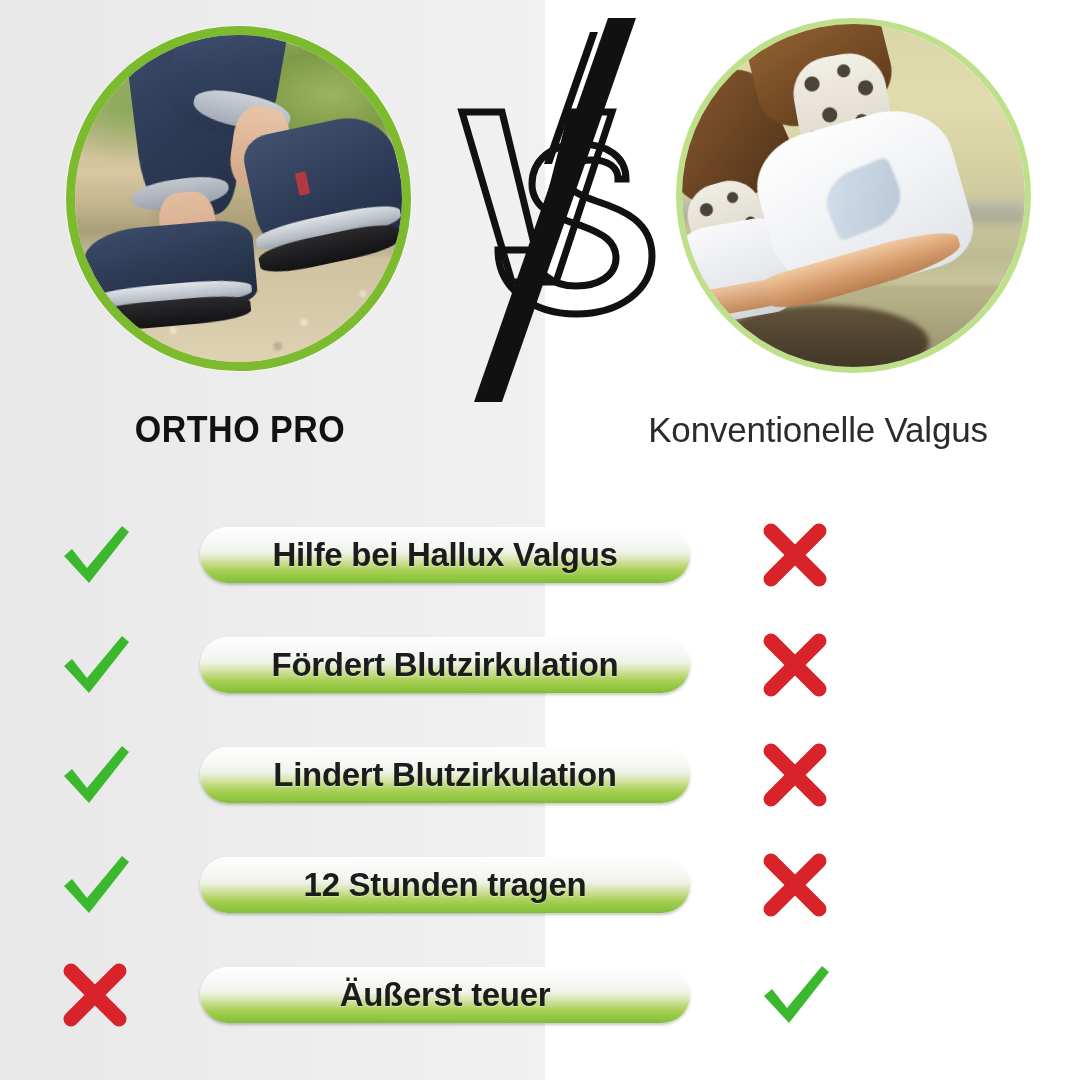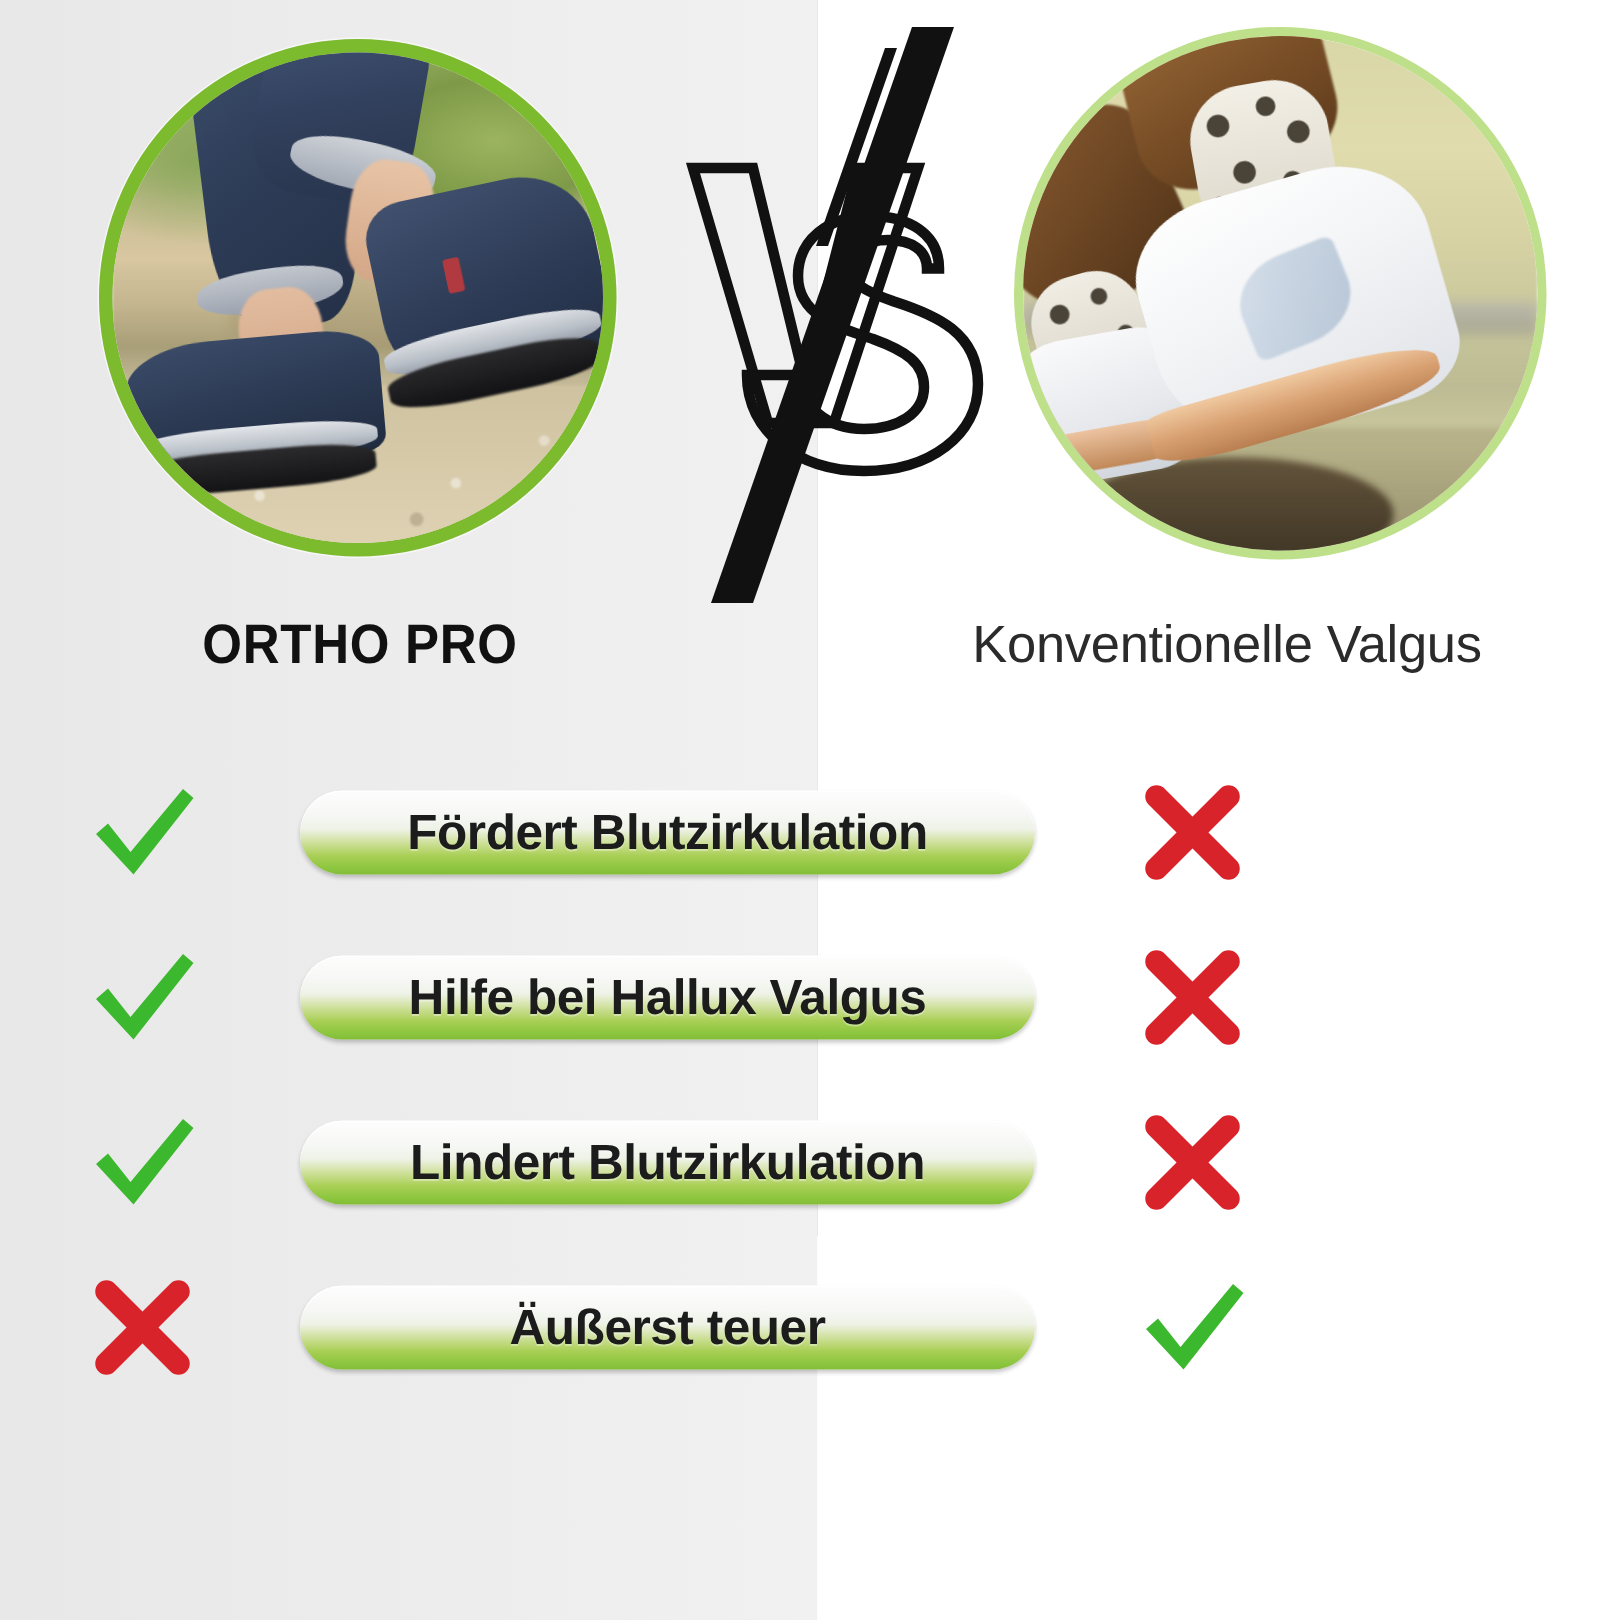--- a/index.html
+++ b/index.html
@@ -9,21 +9,21 @@
     height: 1080px;
     font-family: "Liberation Sans", sans-serif;
     background: #ffffff;
     overflow: hidden;
   }
 
   #page {
     position: relative;
     width: 1080px;
     height: 824px;
-    background: #eab308;
+    background: #fef9c3;
   }
 
   
   .bg-left {
     position: absolute;
     left: 0; top: 0;
     width: 545px; height: 1080px;
     background: linear-gradient(to right, #e8e8e8 0%, #ededed 55%, #f1f1f1 100%);
   }
   .bg-right {
@@ -477,39 +477,39 @@
   <div class="heading heading-right">Konventionelle Valgus</div>
 
   <div class="rows" id="rows">
       <div class="row">
         <div class="mark">
           <svg width="74" height="70" viewBox="0 0 74 70">
   <path d="M6 36 L14 29 L29 48 L64 6 L71 12 L31 63 Z" fill="#3cb82e"></path>
 </svg>
         </div>
         <div class="badge">
-          <span class="badge-text">Fördert Blutzirkulation</span>
+          <span class="badge-text">Hilfe bei Hallux Valgus</span>
         </div>
         <div class="mark">
           <svg width="66" height="66" viewBox="0 0 66 66">
   <g stroke="#d8232a" stroke-width="15" stroke-linecap="round">
     <line x1="9" y1="9" x2="57" y2="57"></line>
     <line x1="57" y1="9" x2="9" y2="57"></line>
   </g>
 </svg>
         </div>
       </div>
       <div class="row">
         <div class="mark">
           <svg width="74" height="70" viewBox="0 0 74 70">
   <path d="M6 36 L14 29 L29 48 L64 6 L71 12 L31 63 Z" fill="#3cb82e"></path>
 </svg>
         </div>
         <div class="badge">
-          <span class="badge-text">Hilfe bei Hallux Valgus</span>
+          <span class="badge-text">Fördert Blutzirkulation</span>
         </div>
         <div class="mark">
           <svg width="66" height="66" viewBox="0 0 66 66">
   <g stroke="#d8232a" stroke-width="15" stroke-linecap="round">
     <line x1="9" y1="9" x2="57" y2="57"></line>
     <line x1="57" y1="9" x2="9" y2="57"></line>
   </g>
 </svg>
         </div>
       </div>
@@ -526,27 +526,45 @@
           <svg width="66" height="66" viewBox="0 0 66 66">
   <g stroke="#d8232a" stroke-width="15" stroke-linecap="round">
     <line x1="9" y1="9" x2="57" y2="57"></line>
     <line x1="57" y1="9" x2="9" y2="57"></line>
   </g>
 </svg>
         </div>
       </div>
       <div class="row">
         <div class="mark">
+          <svg width="74" height="70" viewBox="0 0 74 70">
+  <path d="M6 36 L14 29 L29 48 L64 6 L71 12 L31 63 Z" fill="#3cb82e"></path>
+</svg>
+        </div>
+        <div class="badge">
+          <span class="badge-text">12 Stunden tragen</span>
+        </div>
+        <div class="mark">
           <svg width="66" height="66" viewBox="0 0 66 66">
   <g stroke="#d8232a" stroke-width="15" stroke-linecap="round">
     <line x1="9" y1="9" x2="57" y2="57"></line>
     <line x1="57" y1="9" x2="9" y2="57"></line>
   </g>
 </svg>
         </div>
+      </div>
+      <div class="row">
+        <div class="mark">
+          <svg width="66" height="66" viewBox="0 0 66 66">
+  <g stroke="#d8232a" stroke-width="15" stroke-linecap="round">
+    <line x1="9" y1="9" x2="57" y2="57"></line>
+    <line x1="57" y1="9" x2="9" y2="57"></line>
+  </g>
+</svg>
+        </div>
         <div class="badge">
           <span class="badge-text">Äußerst teuer</span>
         </div>
         <div class="mark">
           <svg width="74" height="70" viewBox="0 0 74 70">
   <path d="M6 36 L14 29 L29 48 L64 6 L71 12 L31 63 Z" fill="#3cb82e"></path>
 </svg>
         </div>
       </div>
     </div>

